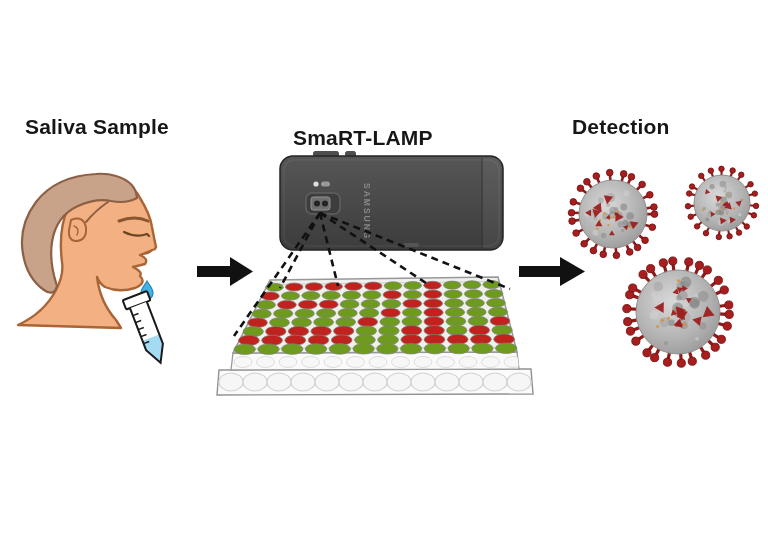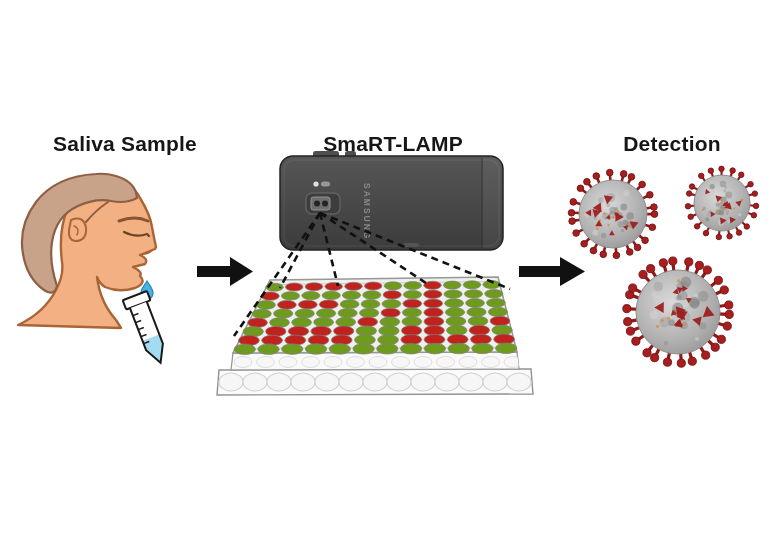--- a/index.html
+++ b/index.html
@@ -1,22 +1,22 @@
 <!DOCTYPE html>
 <html><head>
 <meta charset="utf-8">
 <style>
   html,body{margin:0;padding:0;background:#ffffff;}
   .stage{position:relative;width:768px;height:540px;background:#ffffff;overflow:hidden;
          font-family:"Liberation Sans",sans-serif;}
   .stage svg.layer{position:absolute;left:0;top:0;}
-  .title{position:absolute;width:200px;text-align:center;font-weight:bold;
-         font-size:21px;color:#161616;letter-spacing:.2px;margin-top:17px;}
+  .title{position:absolute;width:200px;font-weight:bold;
+         font-size:21px;color:#161616;letter-spacing:.2px;}
   #t-saliva{left:25px;top:115px;}
-  #t-lamp{left:293px;top:115px;}
+  #t-lamp{left:293px;top:126px;}
   #t-detect{left:572px;top:115px;}
   .samsung-text{font-family:"Liberation Sans",sans-serif;font-size:8.5px;font-weight:bold;
                 letter-spacing:2px;fill:#878787;}
 </style>
 </head>
 <body>
 
 <div class="stage">
 
   <div class="title" id="t-saliva">Saliva Sample</div>

